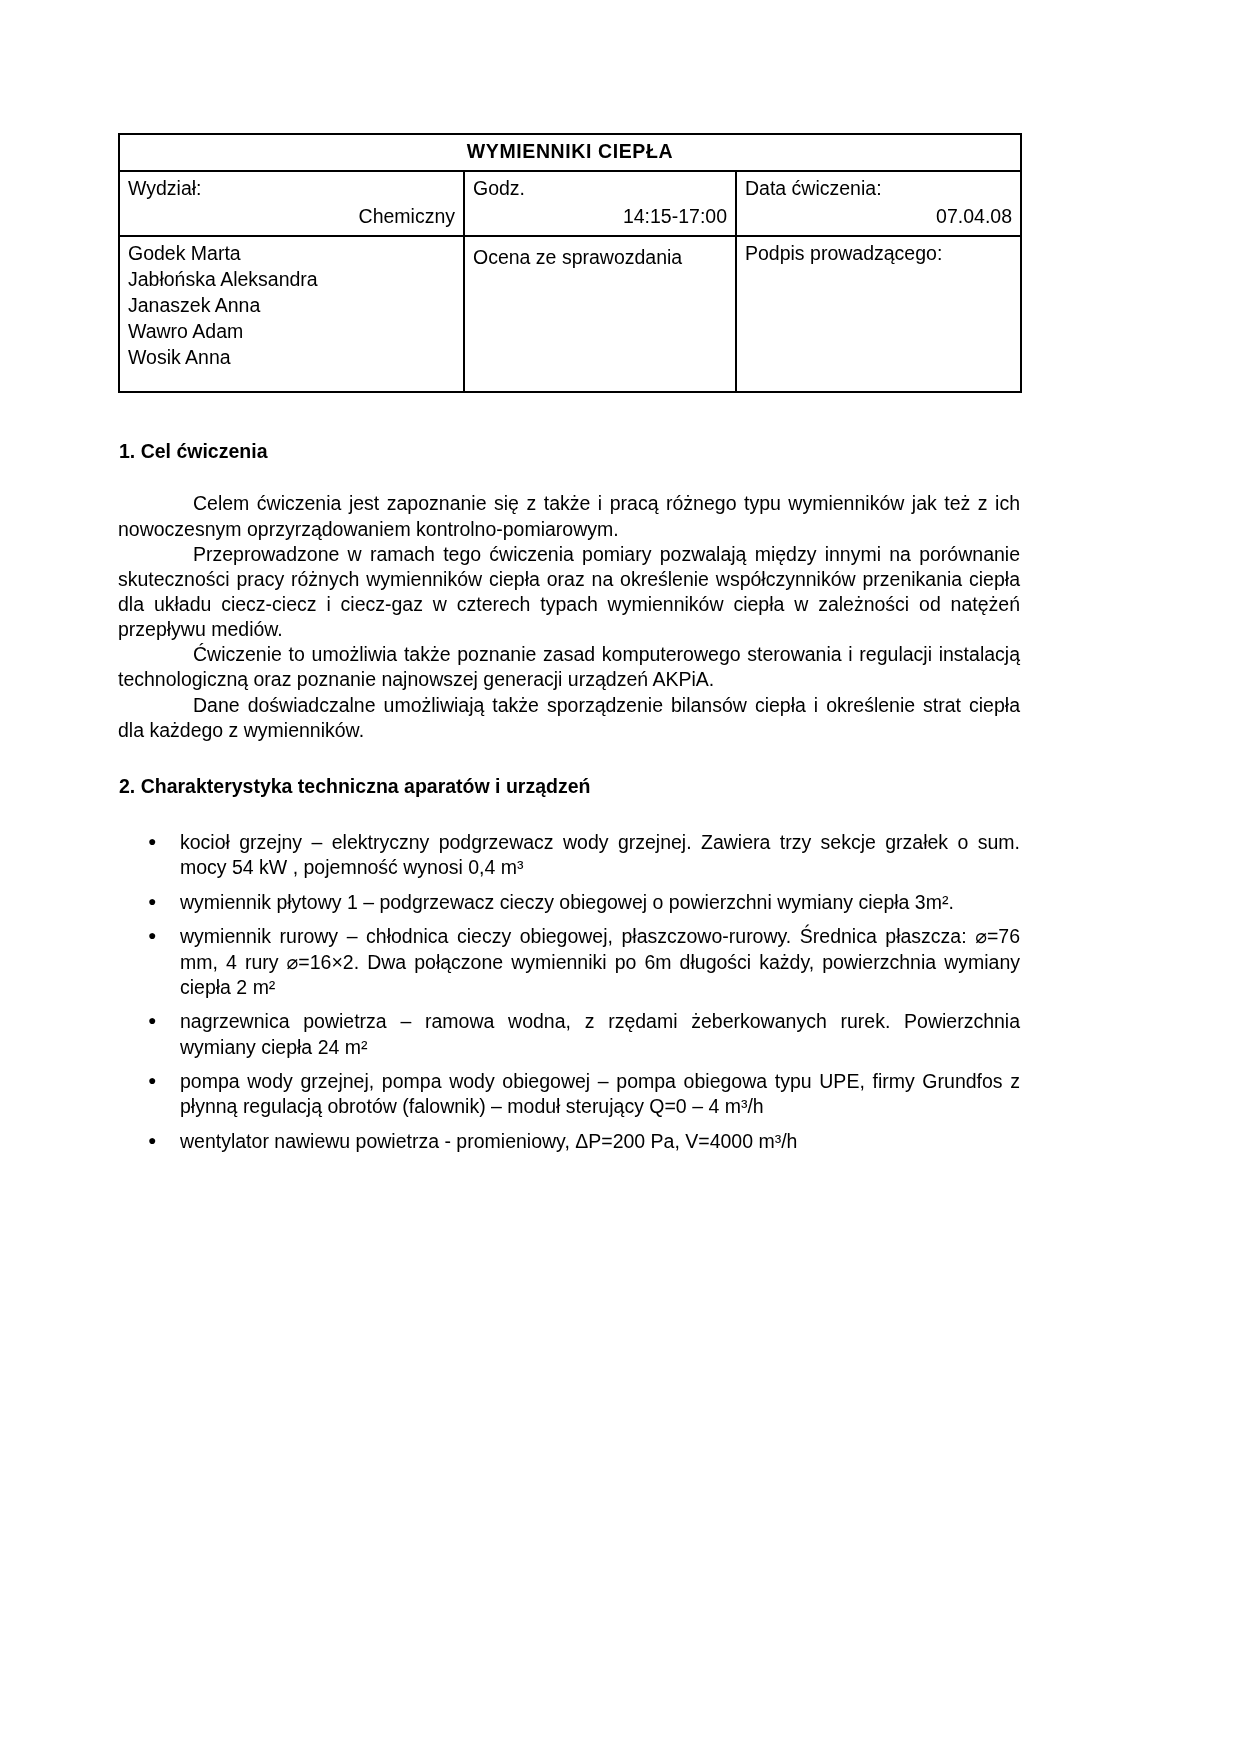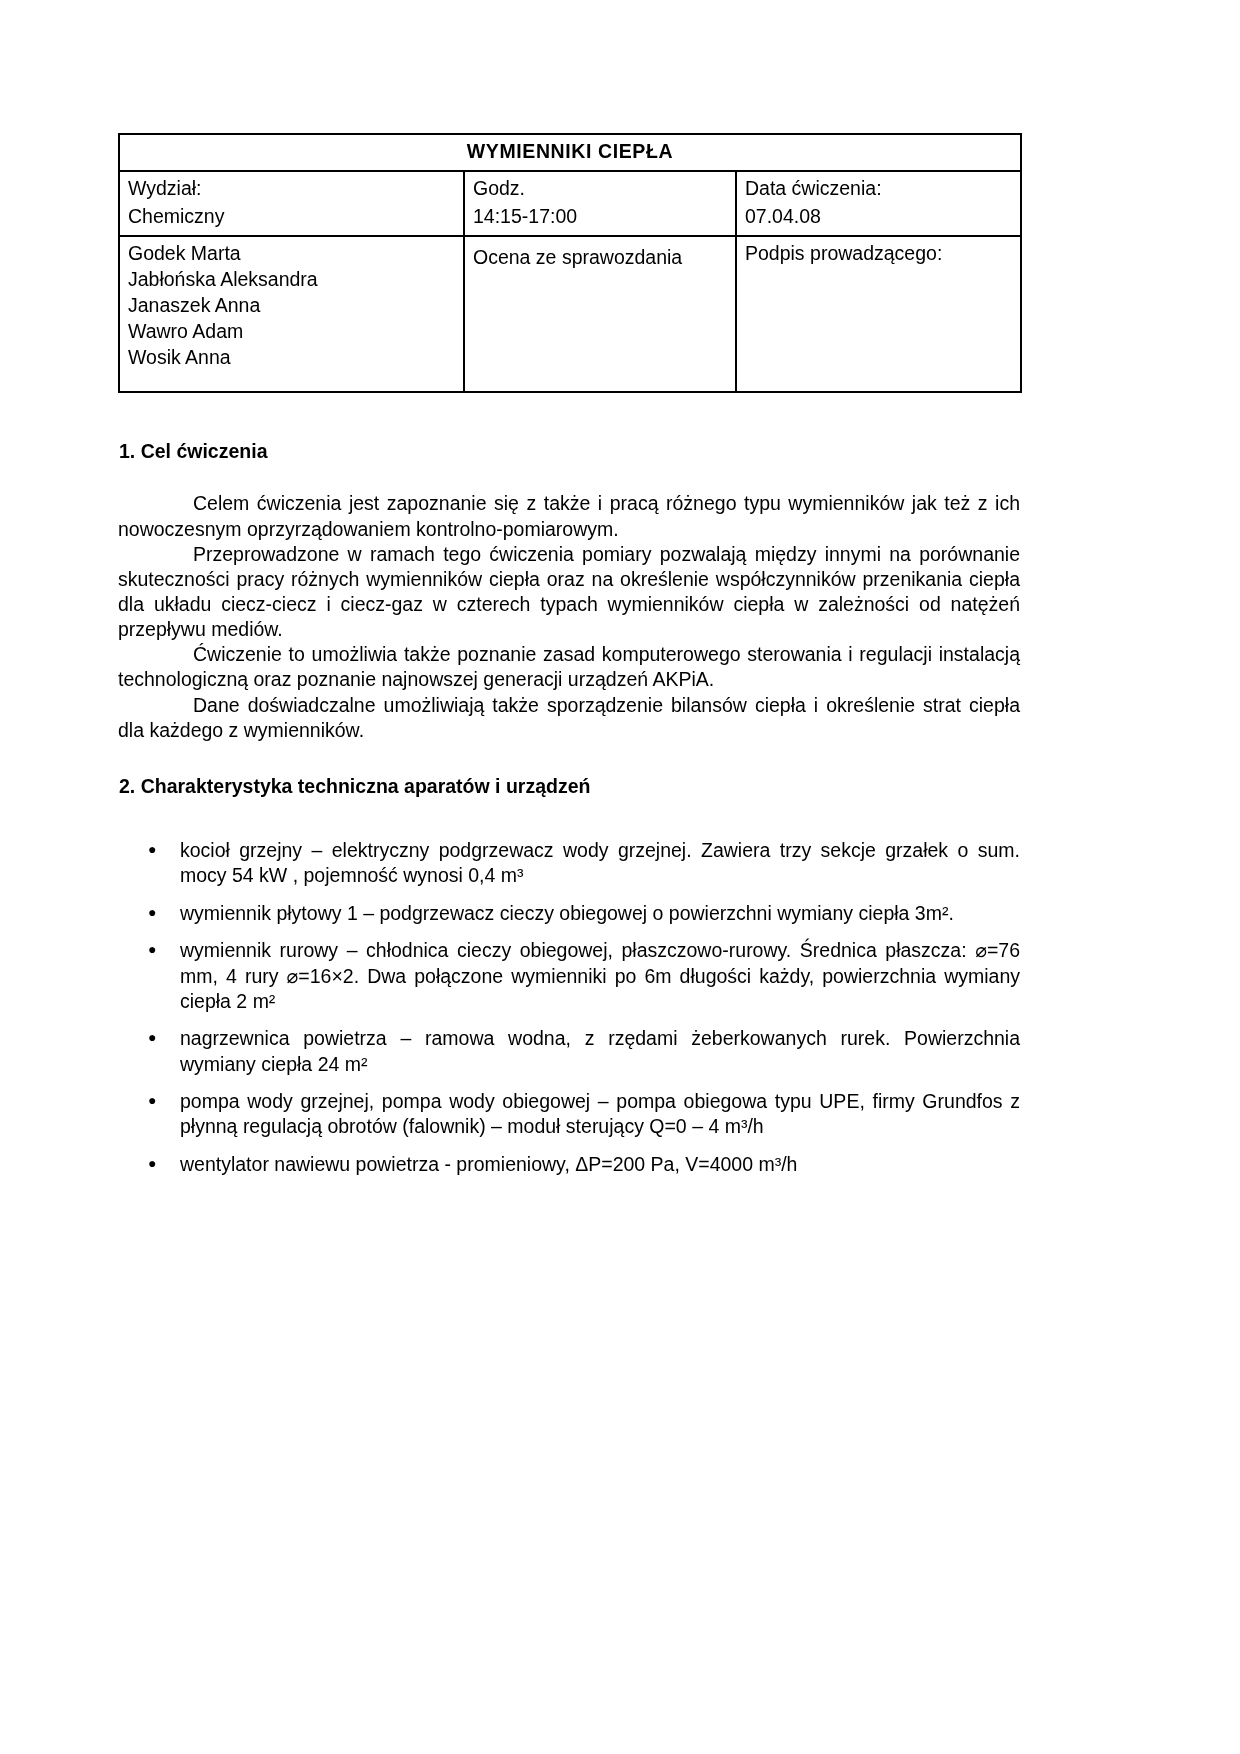--- a/index.html
+++ b/index.html
@@ -52,21 +52,21 @@
     padding-top: 11px;
     padding-bottom: 11px;
   }
   .col-a { width: 345px; }
   .col-b { width: 272px; }
   .col-c { width: 285px; }
 
   .lbl { display: block; }
   .val {
     display: block;
-    text-align: left;
+    text-align: right;
     padding-top: 2px;
   }
   td.names-cell {
     height: 140px;
     padding-top: 26px;
   }
   .name-line {
     display: block;
     line-height: 1.33;
     white-space: nowrap;
@@ -96,21 +96,21 @@
 
   
   ul.bullets {
     list-style: none;
     margin: 0;
     padding: 0;
   }
   ul.bullets > li {
     position: relative;
     padding-left: 62px;
-    margin: 12px 0 9px 0;
+    margin: 4px 0 9px 0;
     font-size: 19.5px;
     line-height: 1.30;
     text-align: justify;
   }
   ul.bullets > li::before {
     content: "\25CF";
     position: absolute;
     left: 30px;
     top: -1px;
     font-size: 14px;

